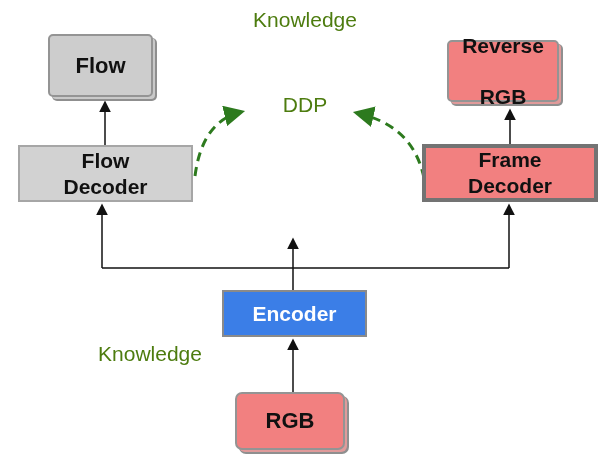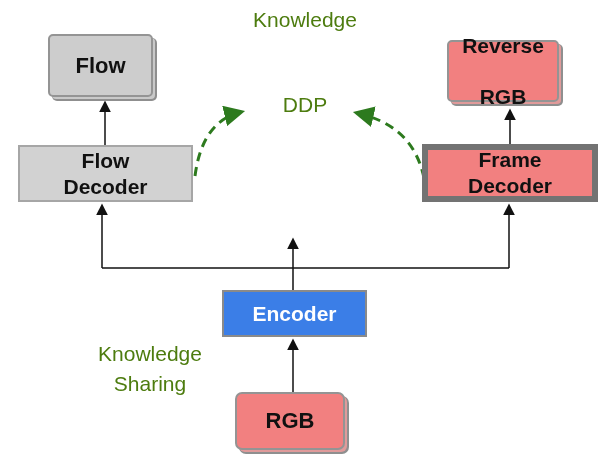--- a/index.html
+++ b/index.html
@@ -36,21 +36,21 @@
   #node-flow-decoder{
     left:18px;top:145px;width:175px;height:57px;
     background:#d2d2d2;border:2px solid #a6a6a6;
   }
   #node-reverse-rgb{
     left:447px;top:40px;width:112px;height:62px;
     background:#f28080;border:2px solid #949494;border-radius:5px;gap:25px;
   }
   #node-frame-decoder{
     left:422px;top:144px;width:176px;height:58px;
-    background:#f28080;border:6px solid #737373;
+    background:#f28080;border:4px solid #737373;
   }
   #node-classifier{
     left:222px;top:187px;width:143px;height:48px;
     background:#ffffff;border:2px solid #8a8a8a;
     font-size:22px;
   }
   #node-encoder{
     left:222px;top:290px;width:145px;height:47px;
     background:#3b7ee7;border:2px solid #8a8a8a;
     color:#ffffff;
@@ -97,21 +97,20 @@
   </svg>
 
   <div class="freetext" id="label-knowledge-transfer">
     <div>Knowledge</div>
   </div>
 
   <div class="freetext" id="label-ddp">DDP</div>
 
   <div class="freetext" id="label-knowledge-sharing">
     <div>Knowledge</div>
-    <div>Sharing</div>
   </div>
 
   <div class="node stack" id="node-flow">
     <span>Flow</span>
   </div>
 
   <div class="node" id="node-flow-decoder">
     <span>Flow</span>
     <span>Decoder</span>
   </div>

